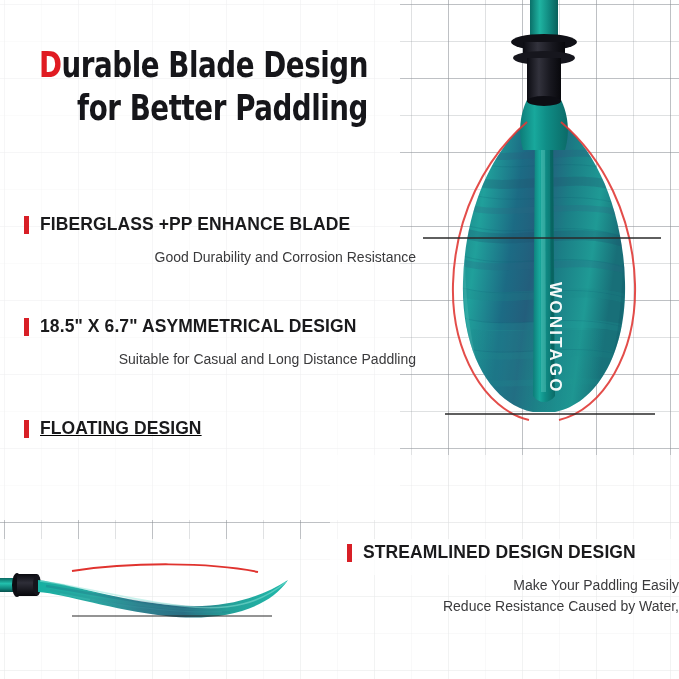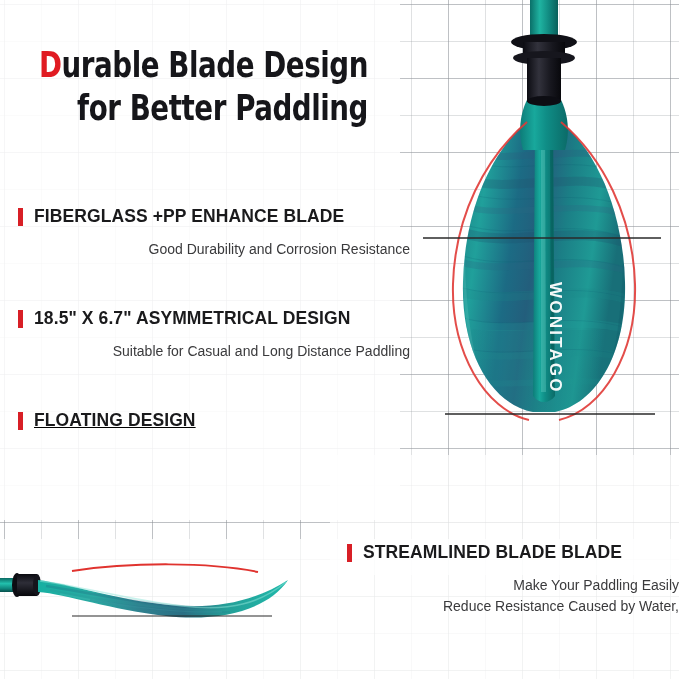--- a/index.html
+++ b/index.html
@@ -71,22 +71,23 @@
     color: #16161a;
     transform: scaleX(0.88);
     transform-origin: left top;
     white-space: nowrap;
   }
   #headline .accent { color: #E01B22; }
 
   
   .feature {
     position: absolute;
-    left: 18px;
+    left: 24px;
     width: 392px;
+    margin-top: 8px;
   }
   .feature-head {
     display: flex;
     align-items: center;
     gap: 11px;
   }
   .bar {
     width: 5px;
     height: 18px;
     background: #D81F26;
@@ -182,21 +183,21 @@
   <div class="feature" id="feature-3">
     <div class="feature-head">
       <span class="bar"></span>
       <span class="feature-title">FLOATING DESIGN</span>
     </div>
   </div>
 
   <div id="feature-4">
     <div class="feature-head">
       <span class="bar"></span>
-      <span class="feature-title">STREAMLINED BLADE BLADE</span>
+      <span class="feature-title">STREAMLINED DESIGN DESIGN</span>
     </div>
     <div class="feature-sub">
       <div>Make Your Paddling Easily</div>
       <div>Reduce Resistance Caused by Water,</div>
     </div>
   </div>
 
   <div class="art" id="paddle-vertical">
     <svg viewBox="0 0 274 500" width="274" height="500" xmlns="http://www.w3.org/2000/svg">
       <defs>

